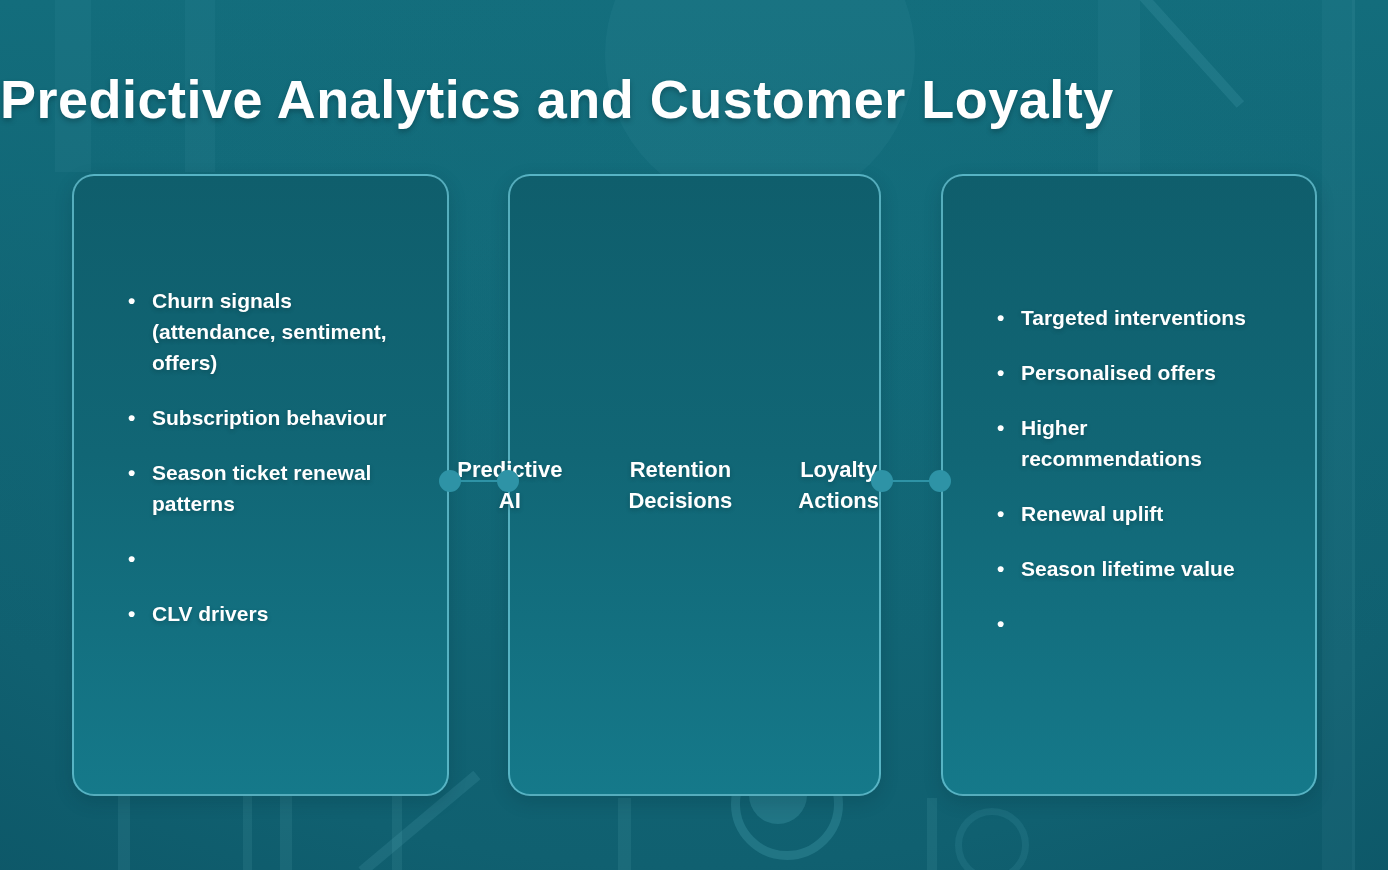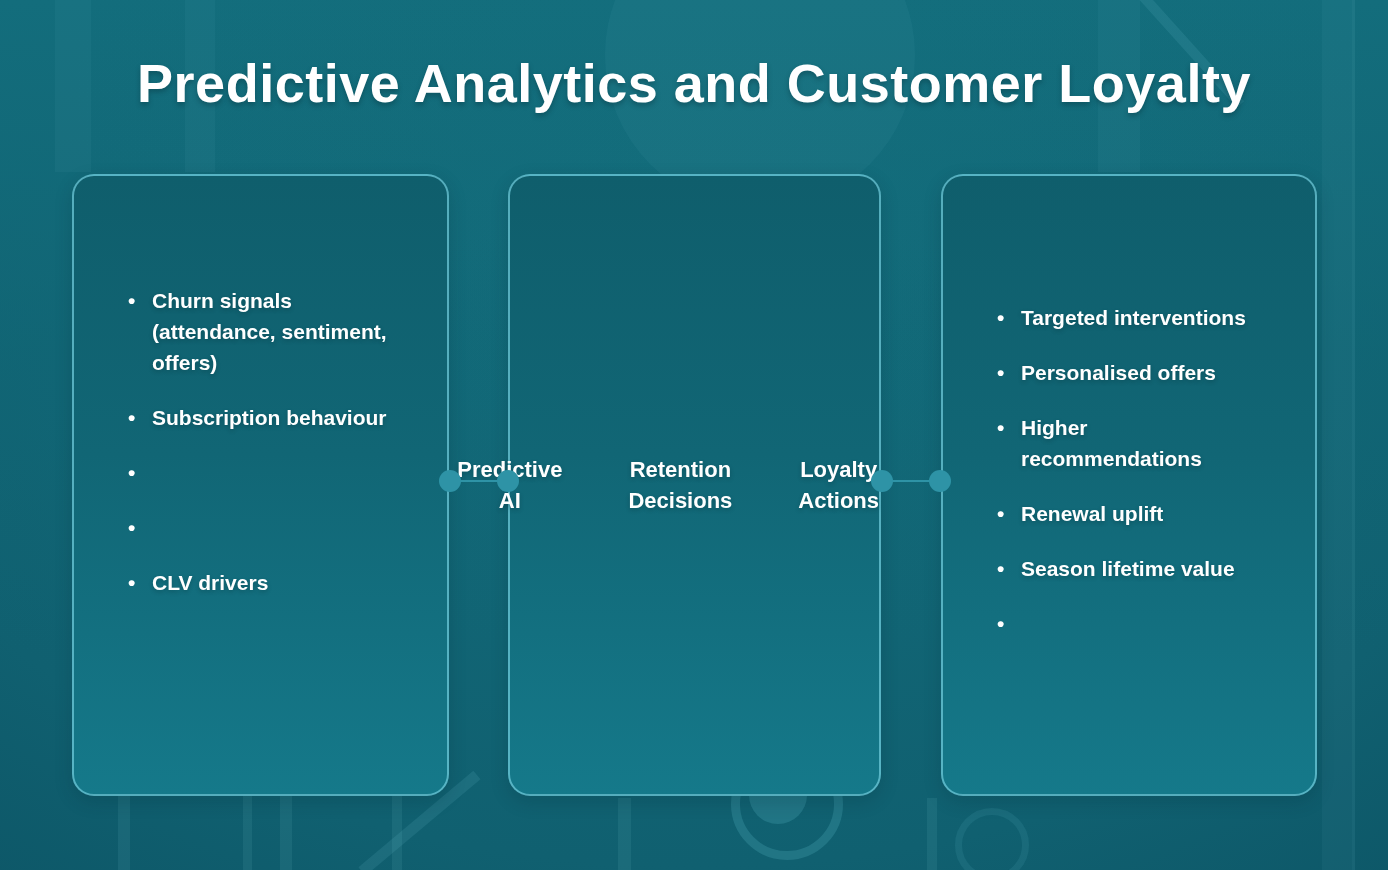--- a/index.html
+++ b/index.html
@@ -22,23 +22,23 @@
   .stripe.faint { background: rgba(125, 205, 220, 0.055); }
   .ring { border-radius: 50%; border: 9px solid rgba(95, 190, 205, 0.22); }
   .ring.faint { border-width: 7px; border-color: rgba(95, 190, 205, 0.12); }
   .disc { border-radius: 50%; background: rgba(95, 190, 205, 0.22); }
   .blob { border-radius: 50%; background: rgba(140, 215, 228, 0.05); }
   .diag { background: rgba(125, 205, 220, 0.12); }
 
   
   .title {
     position: absolute;
-    top: 52px; left: 0; right: 0;
+    top: 68px; left: 0; right: 0;
     margin: 0;
-    text-align: center;
+    text-align: left;
     font-size: 54px;
     font-weight: 700;
     letter-spacing: 0.5px;
     color: #ffffff;
     text-shadow: 0 3px 5px rgba(5, 40, 48, 0.35);
   }
 
   
   .card {
     position: absolute;
@@ -152,20 +152,21 @@
       <li>
         <span class="marker">•</span>
         <span class="item-text">Churn signals (attendance, sentiment, offers)</span>
       </li>
       <li>
         <span class="marker">•</span>
         <span class="item-text">Subscription behaviour</span>
       </li>
       <li>
         <span class="marker">•</span>
+        <span class="item-text">Season ticket renewal patterns</span>
       </li>
       <li>
         <span class="marker">•</span>
       </li>
       <li>
         <span class="marker">•</span>
         <span class="item-text">CLV drivers</span>
       </li>
     </ul>
   </section>

